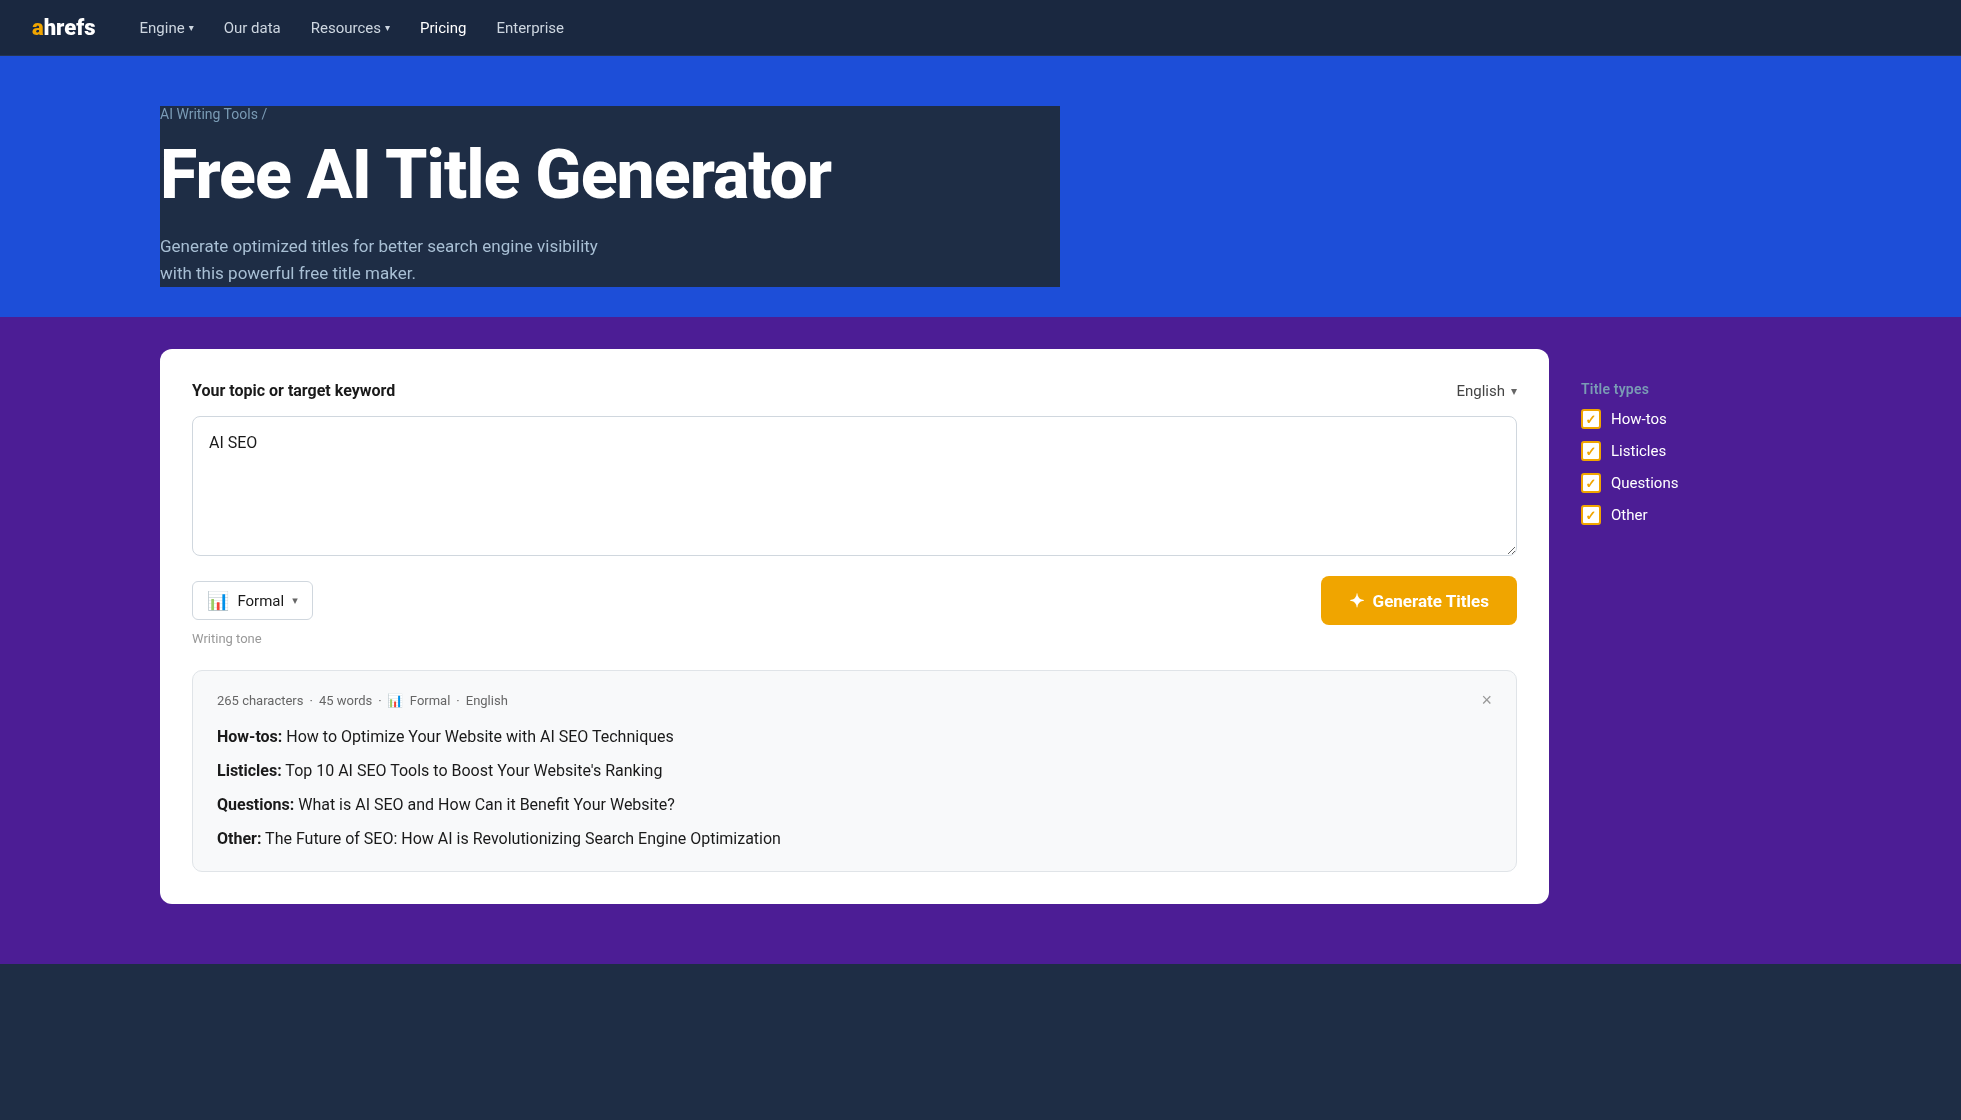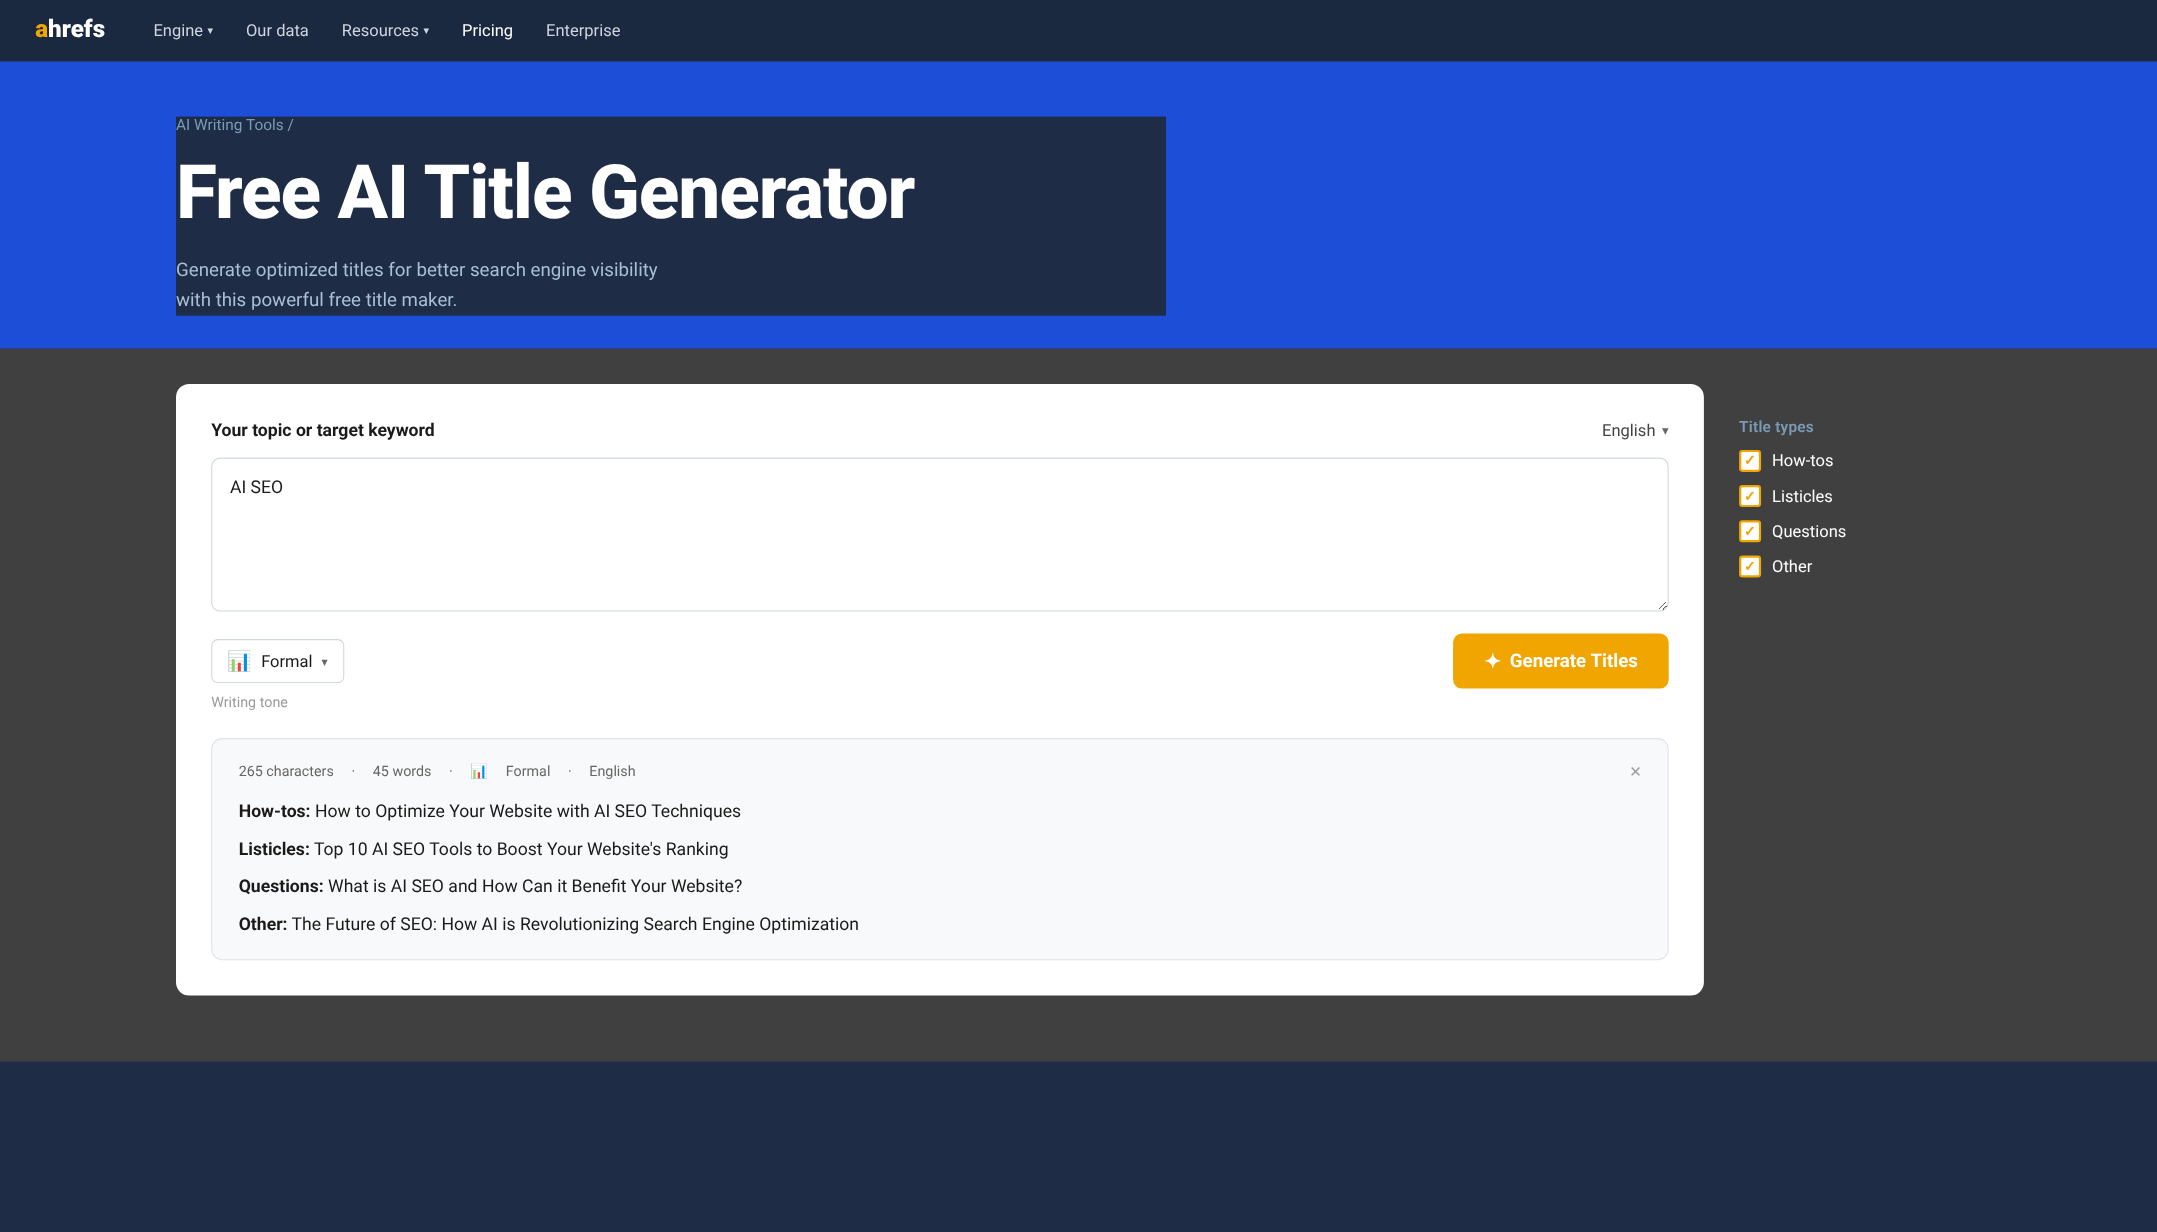--- a/index.html
+++ b/index.html
@@ -169,21 +169,21 @@
       display: flex;
       align-items: center;
       justify-content: space-between;
       margin-bottom: 16px;
       font-size: 13px;
       color: #666;
     }
     .results-meta-left {
       display: flex;
       align-items: center;
-      gap: 16px;
+      gap: 6px;
     }
     .close-btn {
       background: none;
       border: none;
       cursor: pointer;
       color: #999;
       font-size: 18px;
       line-height: 1;
     }
     .results-list {
@@ -287,21 +287,21 @@
   <div class="hero" style="max-width:900px; margin:0; padding:0;">
     <div class="breadcrumb">
       <a>AI Writing Tools</a>
       <span> <span>/</span></span>
     </div>
     <h1 class="hero-title">Free AI Title Generator</h1>
     <p class="hero-desc">Generate optimized titles for better search engine visibility with this powerful free title maker.</p>
   </div>
 </div>
 
-<div style="background:#404040; padding: 32px 160px 60px 160px; display:flex; gap:32px; align-items:flex-start;">
+<div style="background:#4c1d95; padding: 32px 160px 60px 160px; display:flex; gap:32px; align-items:flex-start;">
 
   <div class="tool-card content-tool">
     <div class="tool-card-header">
       <span class="keyword-label">Your topic or target keyword</span>
       <button class="language-select">
         <span>English</span>
         <span class="lang-chevron">▾</span>
       </button>
     </div>
     <textarea class="keyword-textarea" style="">AI SEO</textarea>

